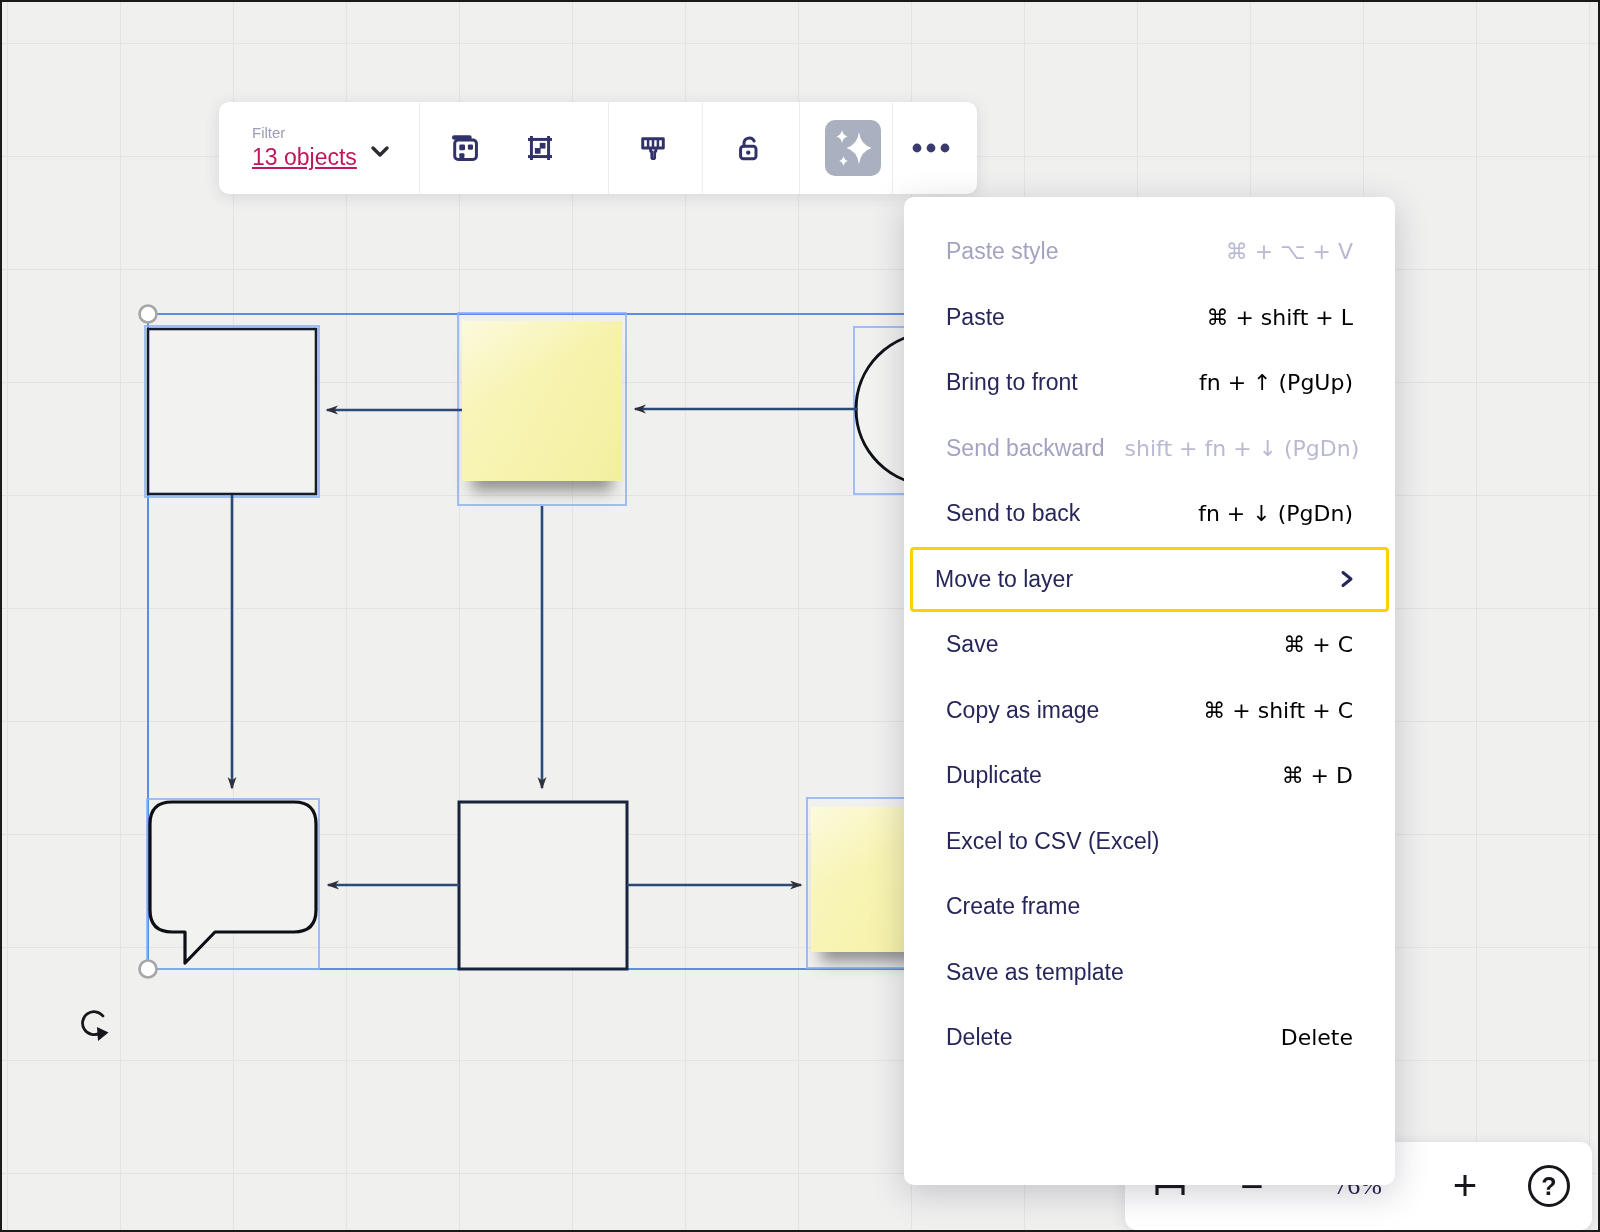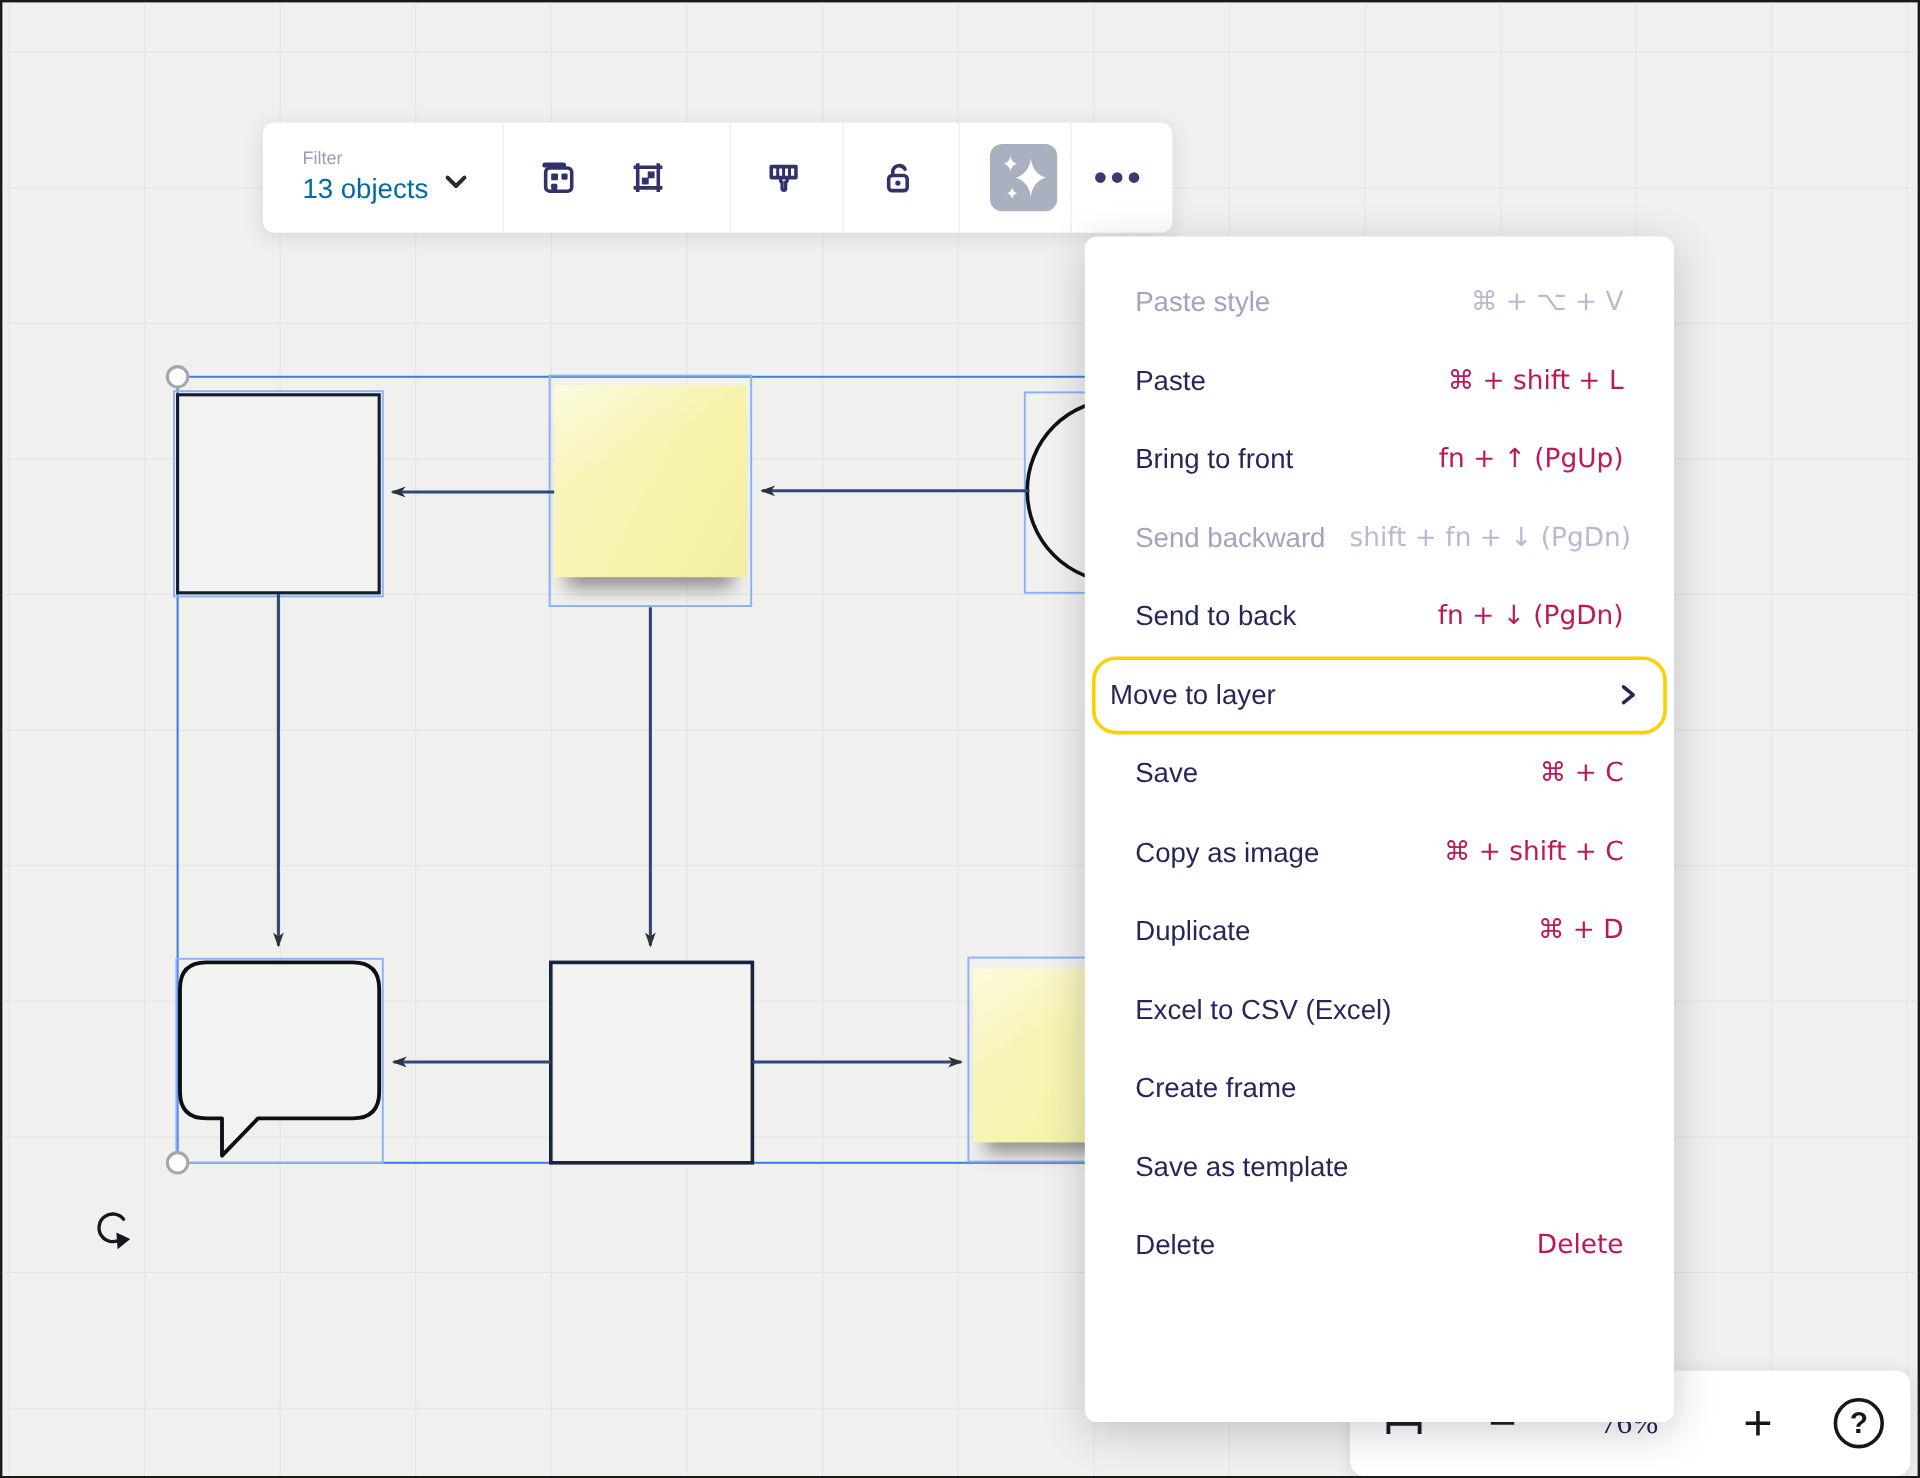--- a/index.html
+++ b/index.html
@@ -31,47 +31,47 @@
 
   
   .toolbar{
     position:absolute; left:217px; top:100px; width:758px; height:92px; z-index:10;
     background:#fff; border-radius:10px;
     box-shadow:0 3px 16px rgba(40,40,70,0.12);
   }
   .tb-divider{ position:absolute; top:0; bottom:0; width:1px; background:#ececf2; }
   .tb-filter{ position:absolute; left:33px; top:22px; cursor:pointer; }
   .tb-filter-label{ display:block; font-size:15px; color:#9c9cb4; }
-  .tb-filter-value{ display:block; font-size:23px; color:#0369a1; margin-top:3px; }
+  .tb-filter-value{ display:block; font-size:23px; color:#be185d; margin-top:3px;text-decoration:underline; }
   .tb-chevron{ position:absolute; left:150px; top:40px; }
   .tb-icon{ position:absolute; width:32px; height:32px; top:30px; cursor:pointer; }
   .tb-sparkle-btn{
     position:absolute; left:606px; top:18px; width:56px; height:56px;
     background:#a9b0c0; border-radius:10px; cursor:pointer;
   }
   .tb-more{ position:absolute; left:690px; top:31px; width:44px; height:30px; cursor:pointer; }
 
   
   .context-menu{
     position:absolute; left:902px; top:195px; width:491px; height:988px; z-index:20;
     background:#fff; border-radius:10px; padding-top:22px;
     box-shadow:0 8px 34px rgba(40,40,70,0.22);
   }
   .menu-item{
     height:65.5px; display:flex; align-items:center; justify-content:space-between;
     padding:0 42px; font-size:23px; color:#26265a; cursor:pointer; white-space:nowrap;
   }
   .mi-shortcut{
-    color:#be185d; margin-left:20px; font-size:22px;
+    color:#000000; margin-left:20px; font-size:22px;
     font-family:"DejaVu Sans","Liberation Sans",sans-serif;
   }
   .menu-item.disabled{ color:#a3a3c1; }
   .menu-item.disabled .mi-shortcut{ color:#b9b9d3; }
   .menu-item.highlighted{
-    border:3px solid #fdd000; border-radius:20px; margin:0 6px; padding:0 12px;
+    border:3px solid #fdd000; border-radius:4px; margin:0 6px; padding:0 22px;
   }
   .mi-chevron{ display:flex; align-items:center; margin-right:8px; }
 
   
   .zoom-bar{
     position:absolute; left:1123px; top:1140px; width:467px; height:88px; z-index:15;
     background:#fff; border-radius:12px;
     box-shadow:0 2px 14px rgba(40,40,70,0.12);
   }
   .zb-btn{

